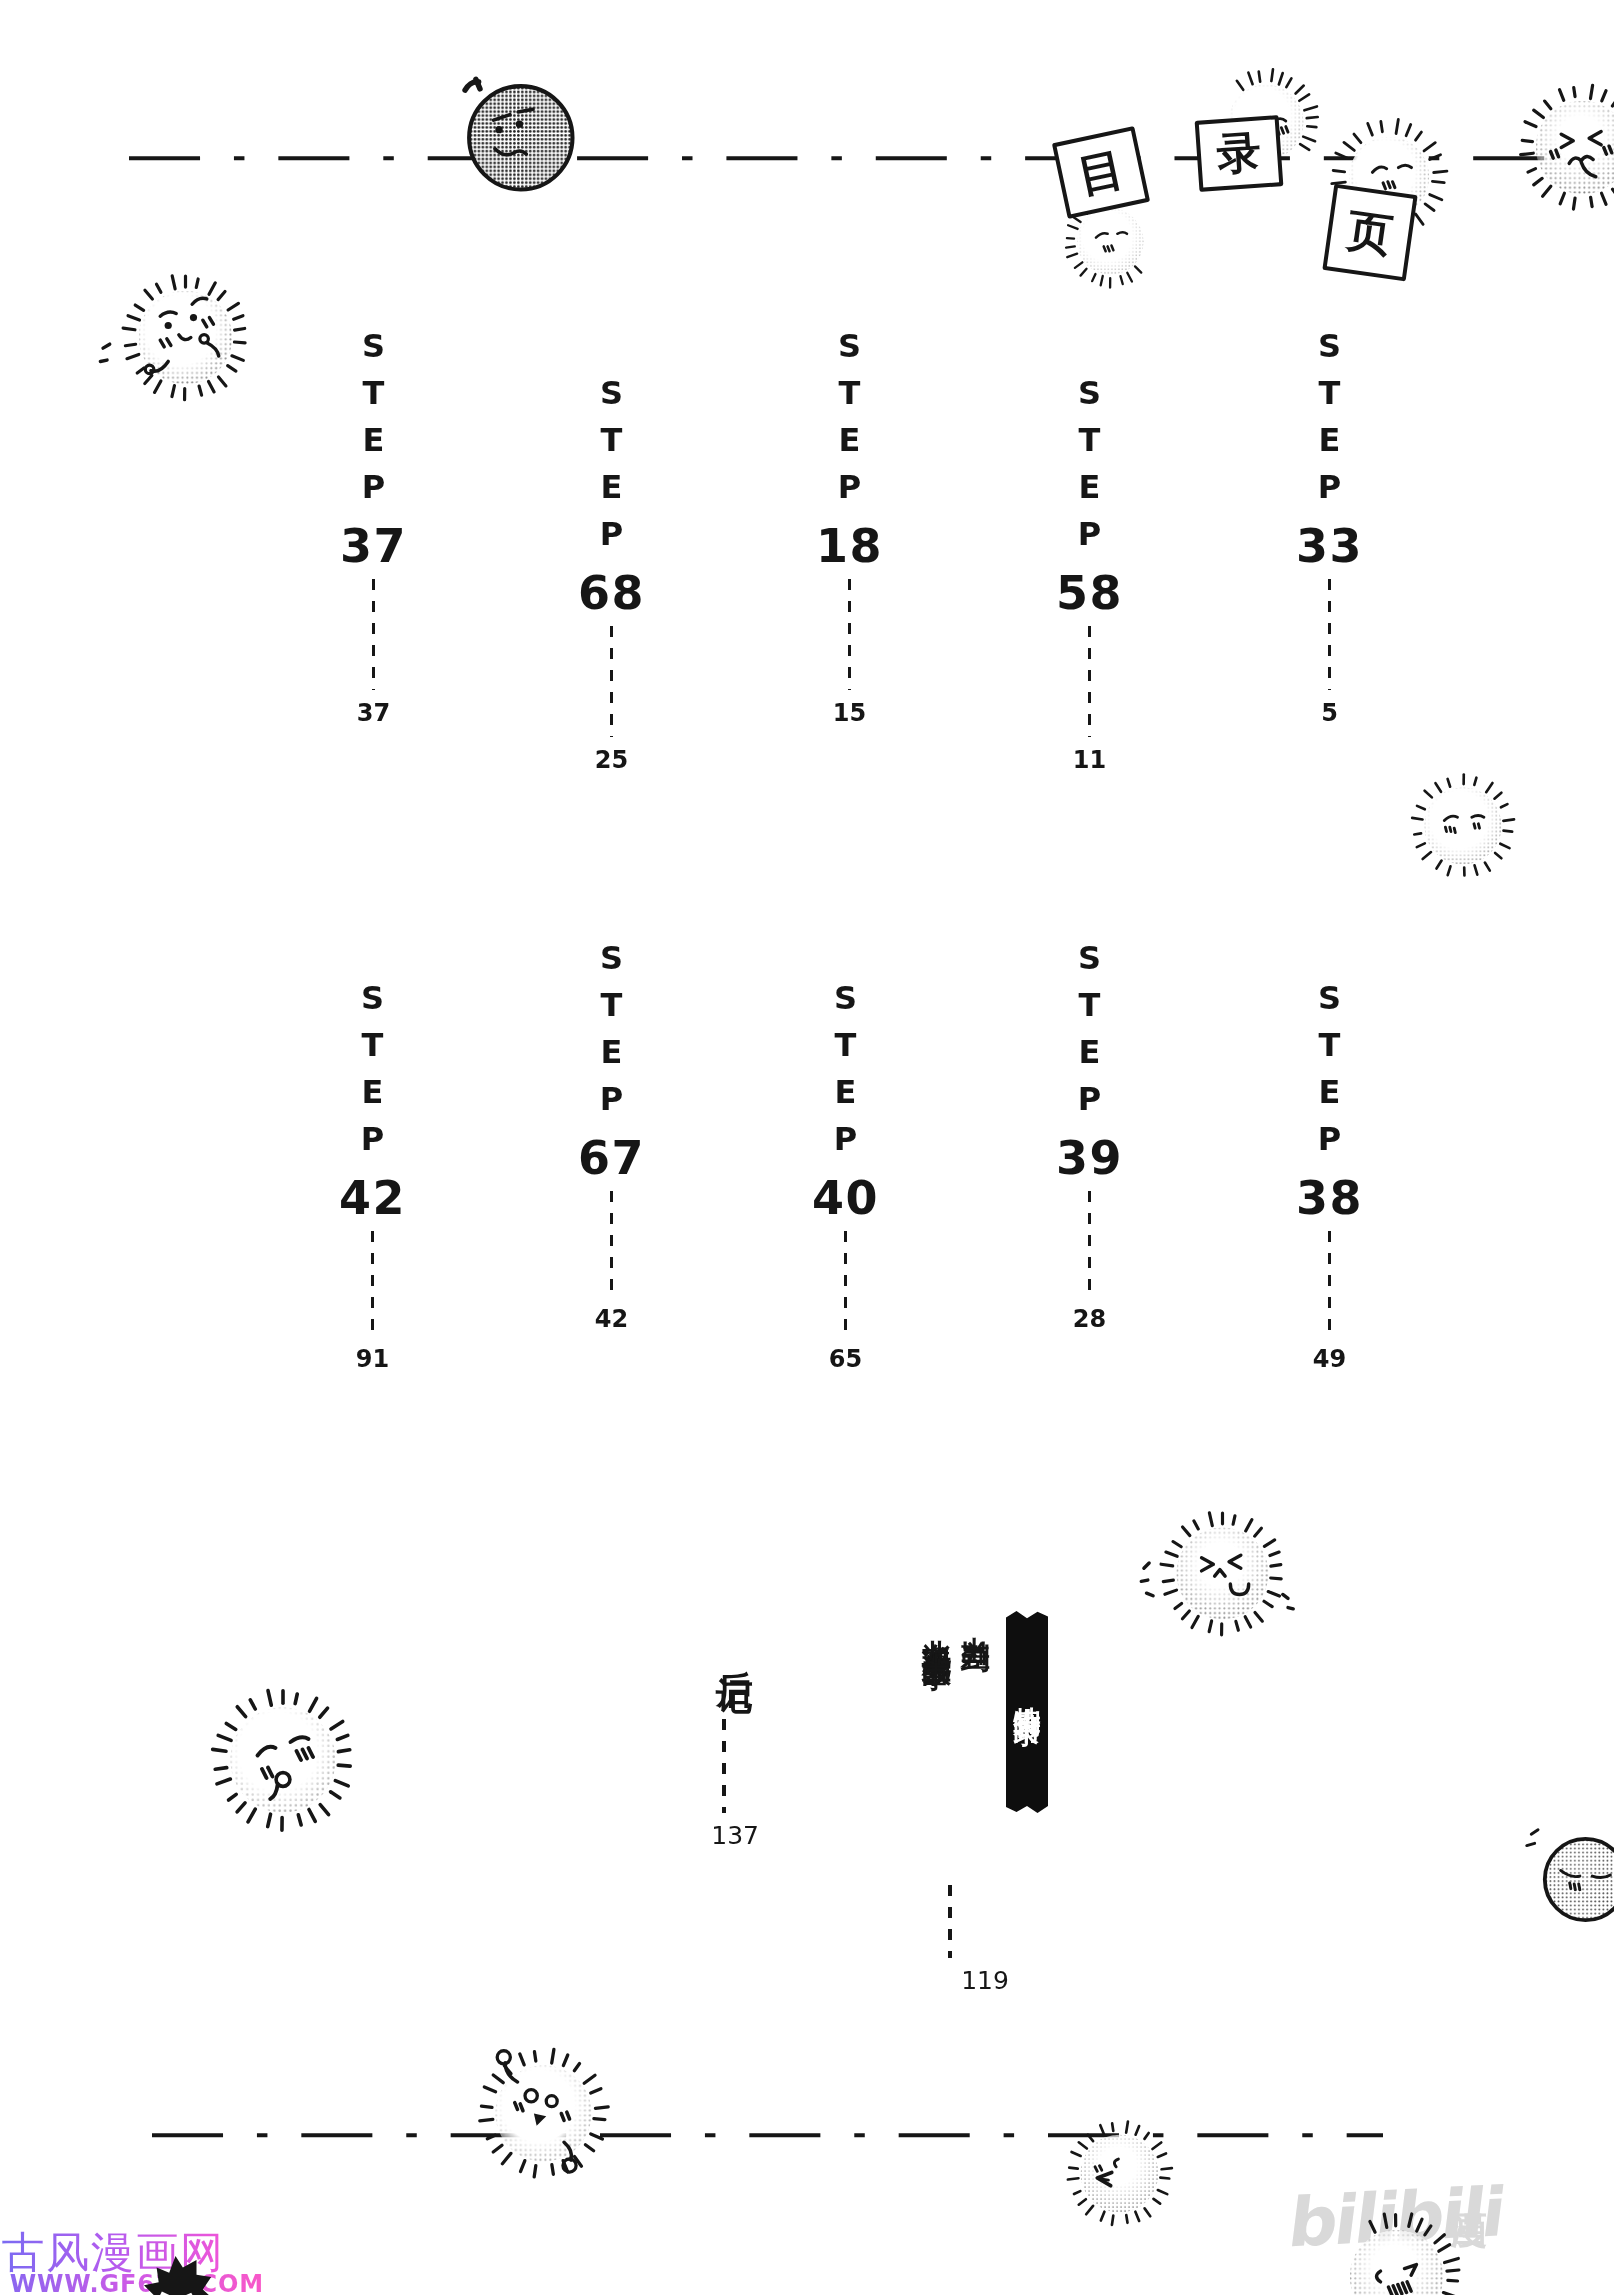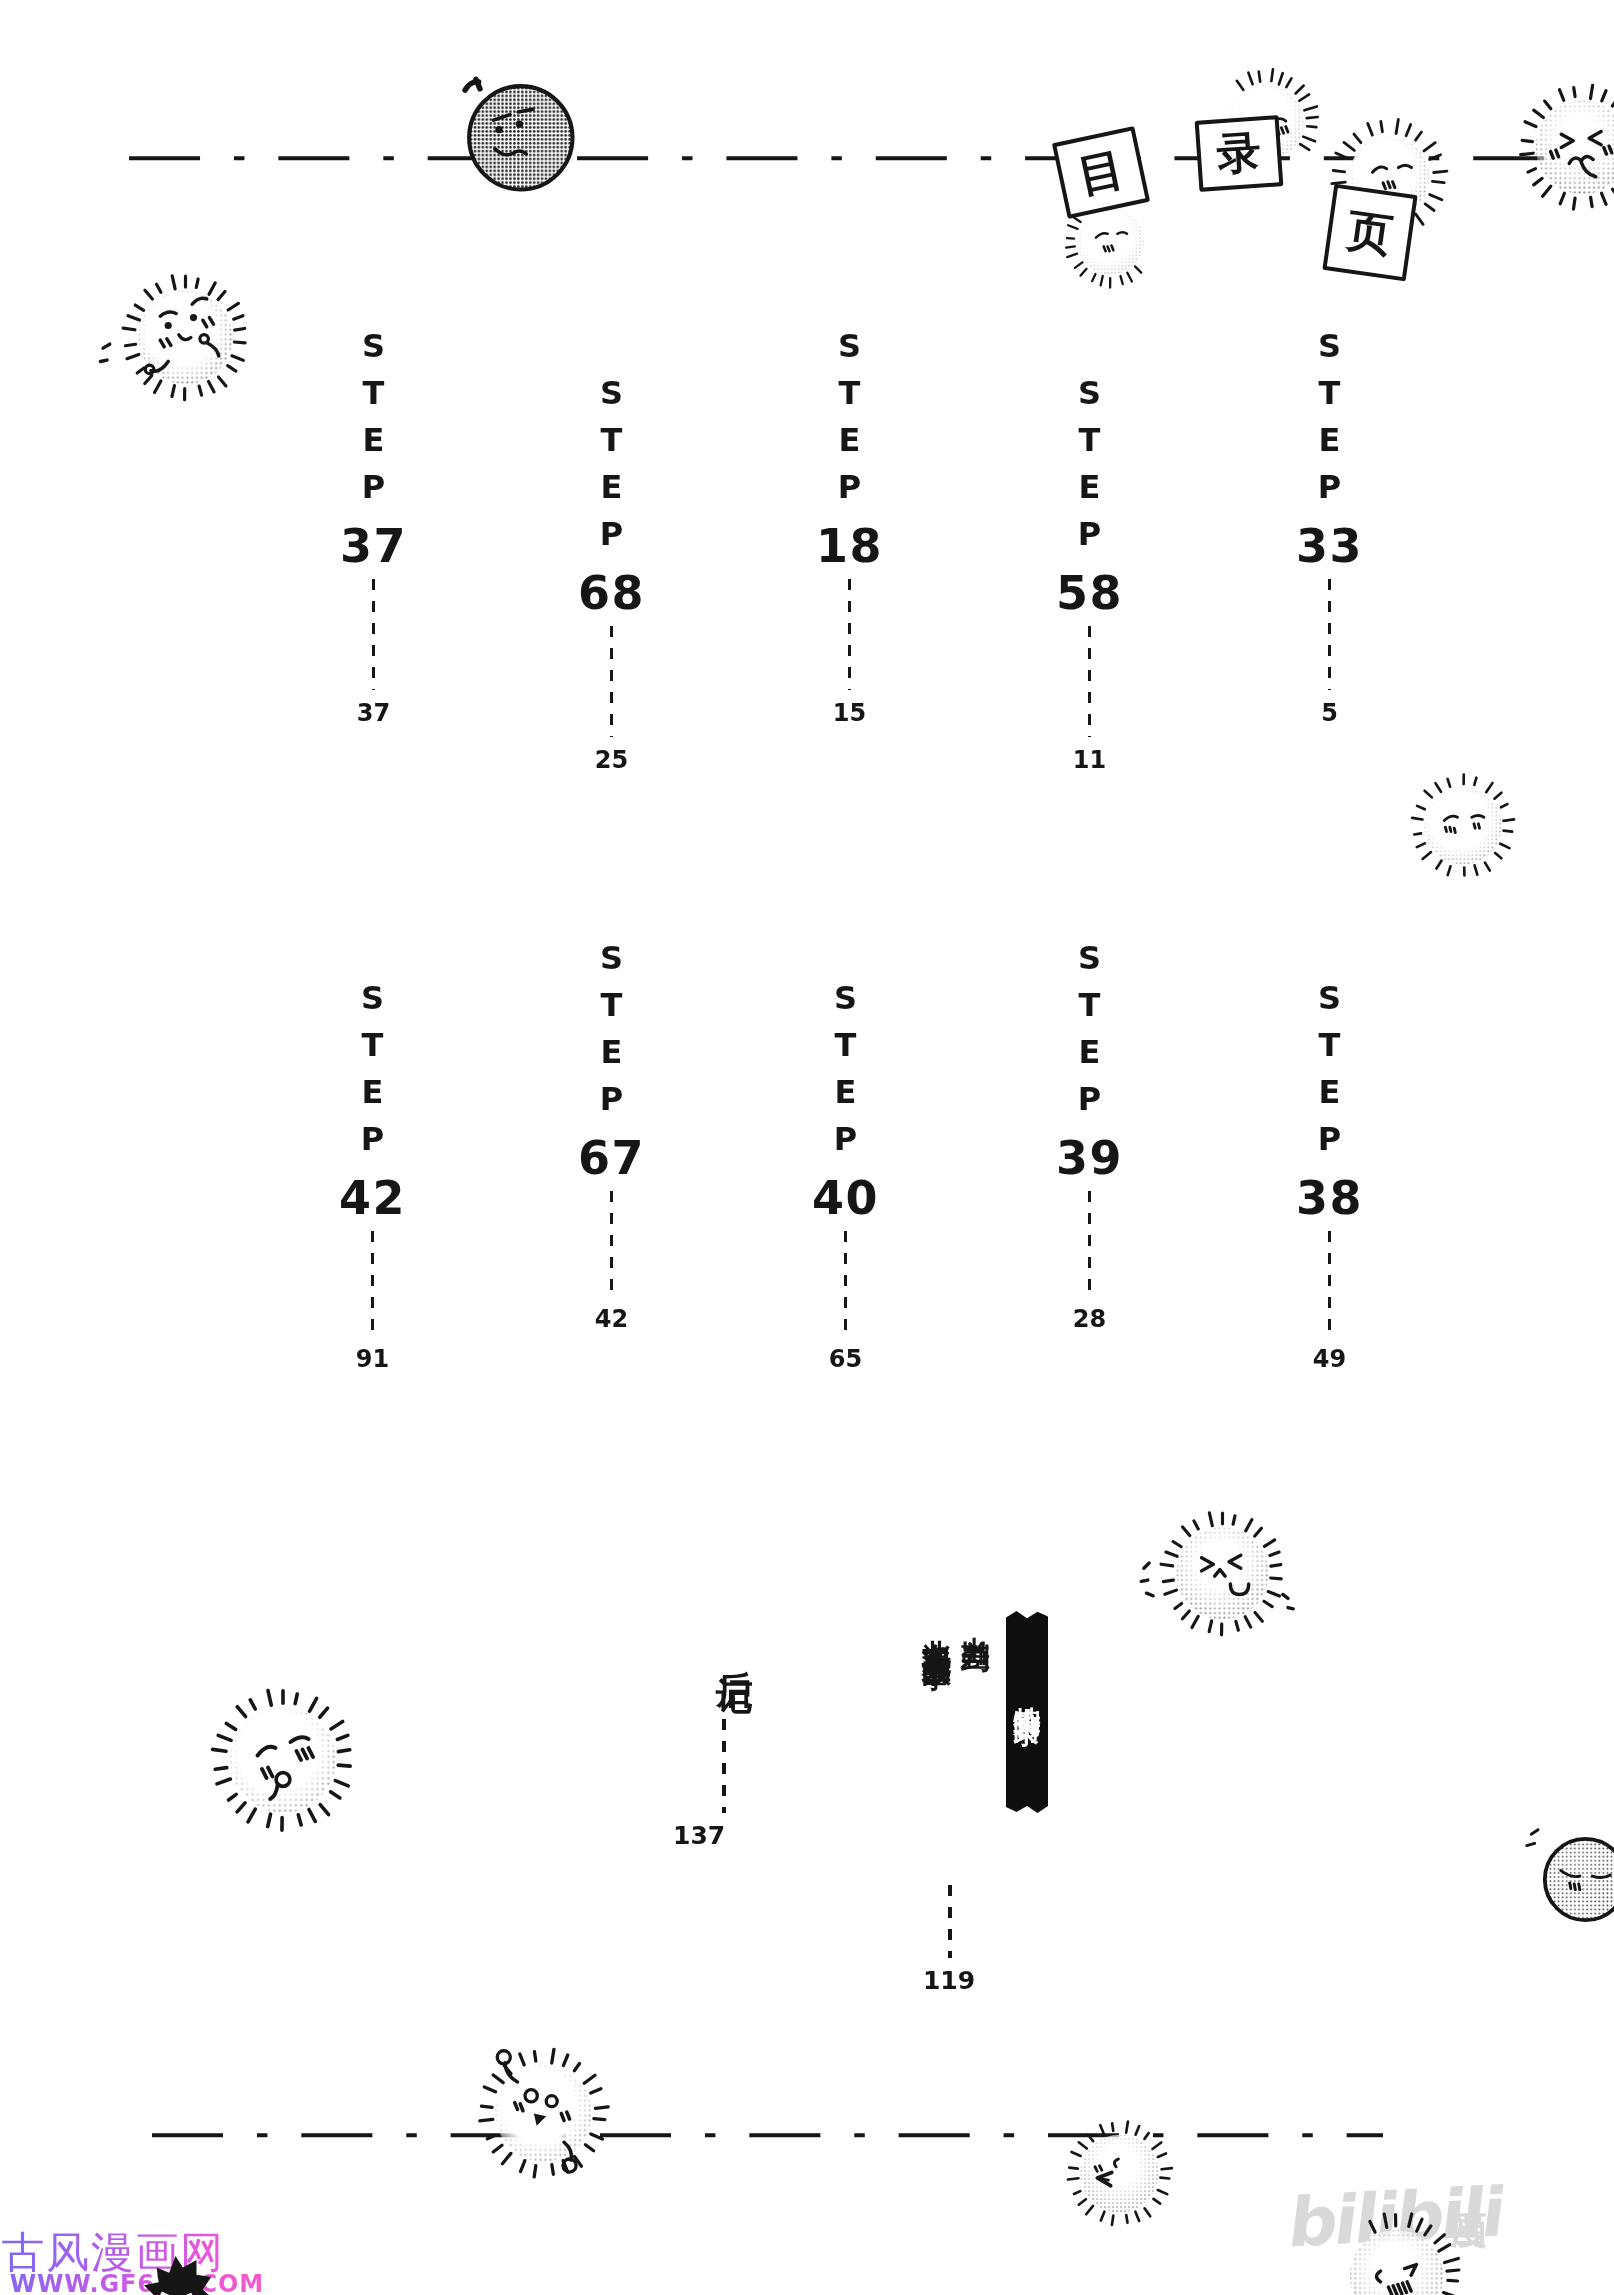--- a/index.html
+++ b/index.html
@@ -28,25 +28,25 @@
   
   .tocbox{position:absolute;background:#fff;border:4px solid #161616;border-radius:2.4px;
           display:flex;align-items:center;justify-content:center;font-weight:800;color:#161616}
   .box-mu{left:1059px;top:134px;width:76px;height:69px;font-size:45px;transform:rotate(-12deg)}
   .box-lu{left:1197px;top:118px;width:76px;height:63px;font-size:44px;transform:rotate(-4deg)}
   .box-ye{left:1328px;top:189px;width:76px;height:79px;font-size:45px;transform:rotate(8deg)}
   
   .vtext{position:absolute;writing-mode:vertical-rl;text-orientation:upright;font-weight:800;color:#161616}
   .afterword-label{left:693px;top:1640px;width:66px;font-size:37px;letter-spacing:6.5px;text-align:center}
   .afterword-dash{left:722px;top:1719px;height:94px}
-  .afterword-page{left:673px;top:1821px;width:66px;font-size:25px;font-weight:700;text-align:left}
+  .afterword-page{left:693px;top:1821px;width:66px;font-size:25px;font-weight:400;text-align:right}
   .appendix-right{left:956px;top:1613px;font-size:29px;letter-spacing:4px}
   .appendix-left{left:917px;top:1616px;font-size:29px;letter-spacing:3.2px}
   .appendix-dash{left:948px;top:1885px;height:73px}
-  .appendix-page{left:915px;top:1966px;width:68px;font-size:25px;font-weight:700;text-align:center}
+  .appendix-page{left:951px;top:1966px;width:68px;font-size:25px;font-weight:400;text-align:center}
   .bdash{position:absolute;width:3.6px;
          background:repeating-linear-gradient(#161616 0 11.3px,transparent 11.3px 22px)}
   .ribbon{left:1006px;top:1611px;width:42px;height:202px;background:#0e0e0e;
           display:flex;align-items:center;justify-content:center;
           clip-path:polygon(0 6.5px,25% 0,50% 7.3px,75% 0.8px,100% 5.6px,
                             100% 195px,75% 202px,50% 195px,25% 201px,0 196px)}
   .ribbon span{writing-mode:vertical-rl;text-orientation:upright;color:#fff;
                font-size:27px;font-weight:800;letter-spacing:4.8px}
   
   .wm-site{left:1.6px;top:2224px;font-size:43px;font-weight:400;letter-spacing:1.6px;color:#a55bee;

